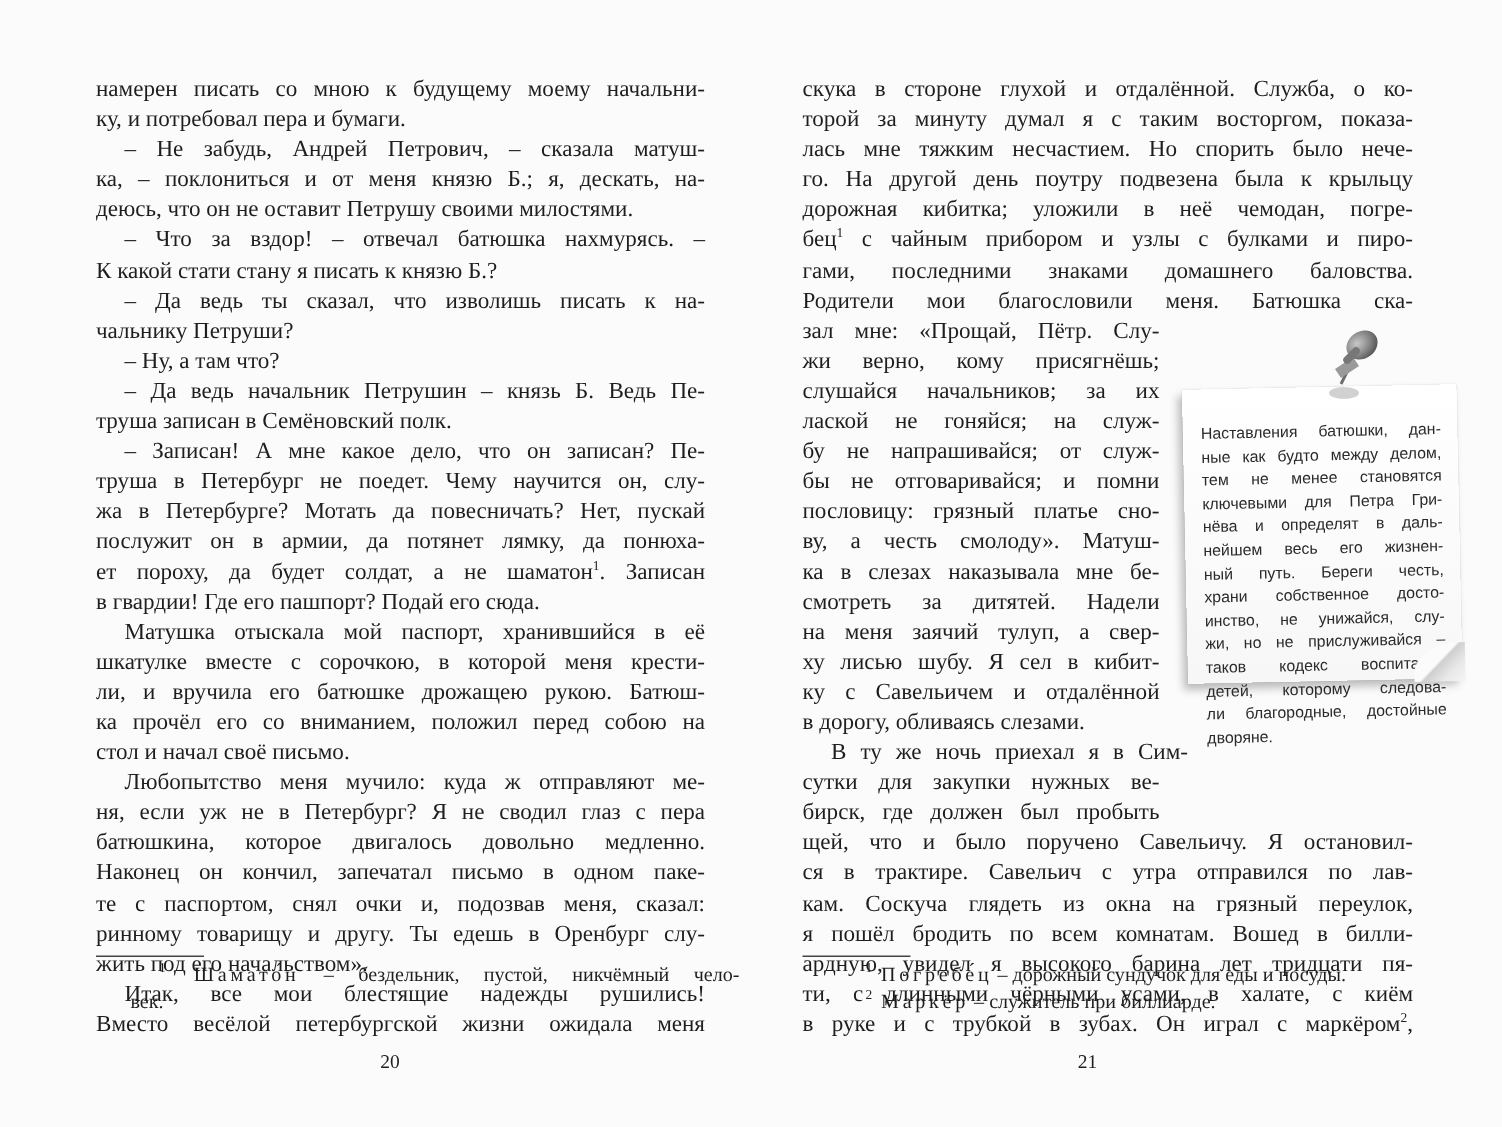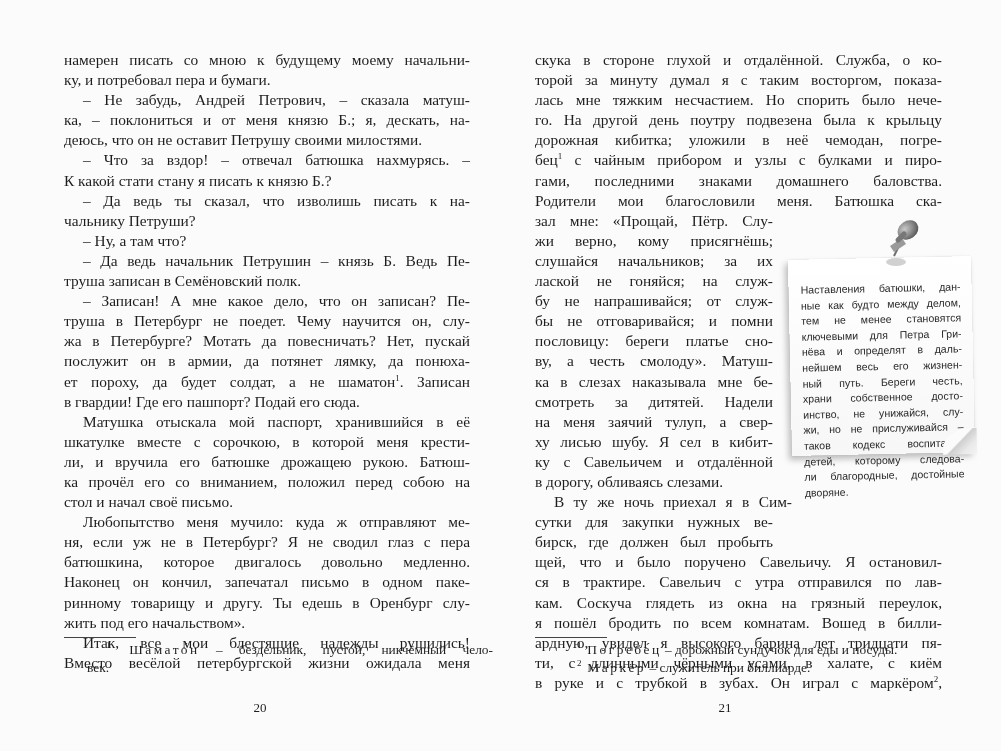--- a/index.html
+++ b/index.html
@@ -85,20 +85,21 @@
       <span class="line last">в гвардии! Где его пашпорт? Подай его сюда.</span>
       <span class="line indent">Матушка отыскала мой паспорт, хранившийся в её</span>
       <span class="line">шкатулке вместе с сорочкою, в которой меня крести-</span>
       <span class="line">ли, и вручила его батюшке дрожащею рукою. Батюш-</span>
       <span class="line">ка прочёл его со вниманием, положил перед собою на</span>
       <span class="line last">стол и начал своё письмо.</span>
       <span class="line indent">Любопытство меня мучило: куда ж отправляют ме-</span>
       <span class="line">ня, если уж не в Петербург? Я не сводил глаз с пера</span>
       <span class="line">батюшкина, которое двигалось довольно медленно.</span>
       <span class="line">Наконец он кончил, запечатал письмо в одном паке-</span>
+      <span class="line">те с паспортом, снял очки и, подозвав меня, сказал:</span>
       <span class="line">ринному товарищу и другу. Ты едешь в Оренбург слу-</span>
       <span class="line last">жить под его начальством».</span>
       <span class="line indent">Итак, все мои блестящие надежды рушились!</span>
       <span class="line">Вместо весёлой петербургской жизни ожидала меня</span>
     </div>
   <div class="fn-rule"></div>
   <div class="footnotes" id="left-fn">
       <span class="fn indent just"><sup>1</sup><span class="spaced"> Шамато́н</span><span> – бездельник, пустой, никчёмный чело-</span></span>
       <span class="fn">век.</span>
     </div>
@@ -117,21 +118,21 @@
         <span class="line">гами, последними знаками домашнего баловства.</span>
         <span class="line">Родители мои благословили меня. Батюшка ска-</span>
       </div>
     <div class="narrow" id="right-narrow">
         <span class="line">зал мне: «Прощай, Пётр. Слу-</span>
         <span class="line">жи верно, кому присягнёшь;</span>
         <span class="line">слушайся начальников; за их</span>
         <span class="line">лаской не гоняйся; на служ-</span>
         <span class="line">бу не напрашивайся; от служ-</span>
         <span class="line">бы не отговаривайся; и помни</span>
-        <span class="line">пословицу: береги платье сно-</span>
+        <span class="line">пословицу: грязный платье сно-</span>
         <span class="line">ву, а честь смолоду». Матуш-</span>
         <span class="line">ка в слезах наказывала мне бе-</span>
         <span class="line">смотреть за дитятей. Надели</span>
         <span class="line">на меня заячий тулуп, а свер-</span>
         <span class="line">ху лисью шубу. Я сел в кибит-</span>
         <span class="line">ку с Савельичем и отдалённой</span>
         <span class="line last">в дорогу, обливаясь слезами.</span>
         <span class="line indent">В ту же ночь приехал я в Сим-</span>
         <span class="line">сутки для закупки нужных ве-</span>
         <span class="line">бирск, где должен был пробыть</span>

